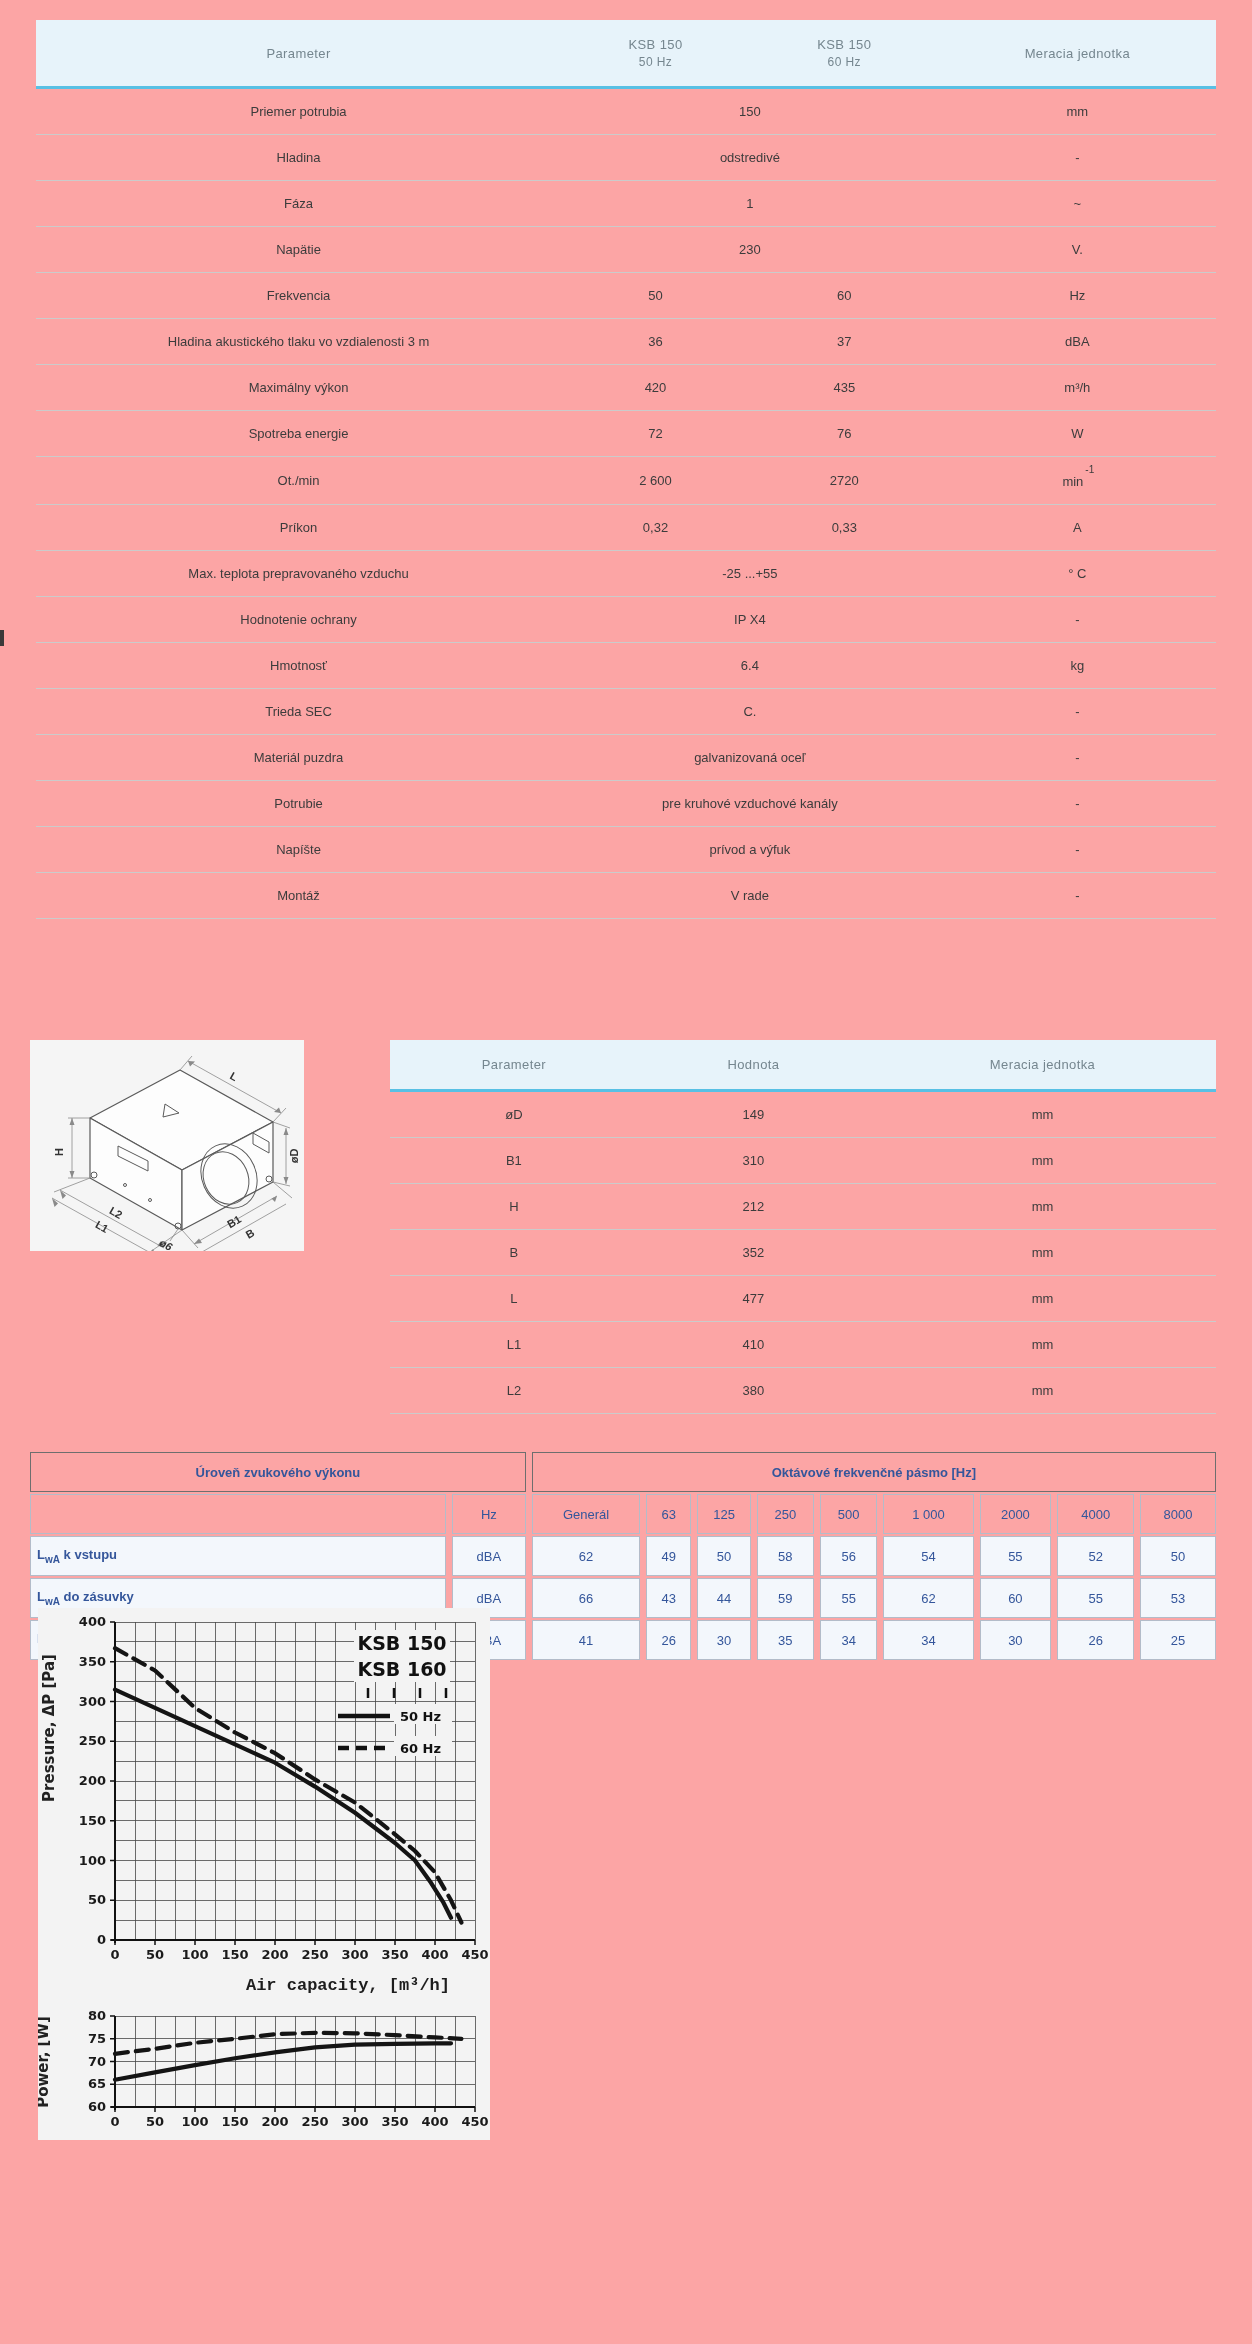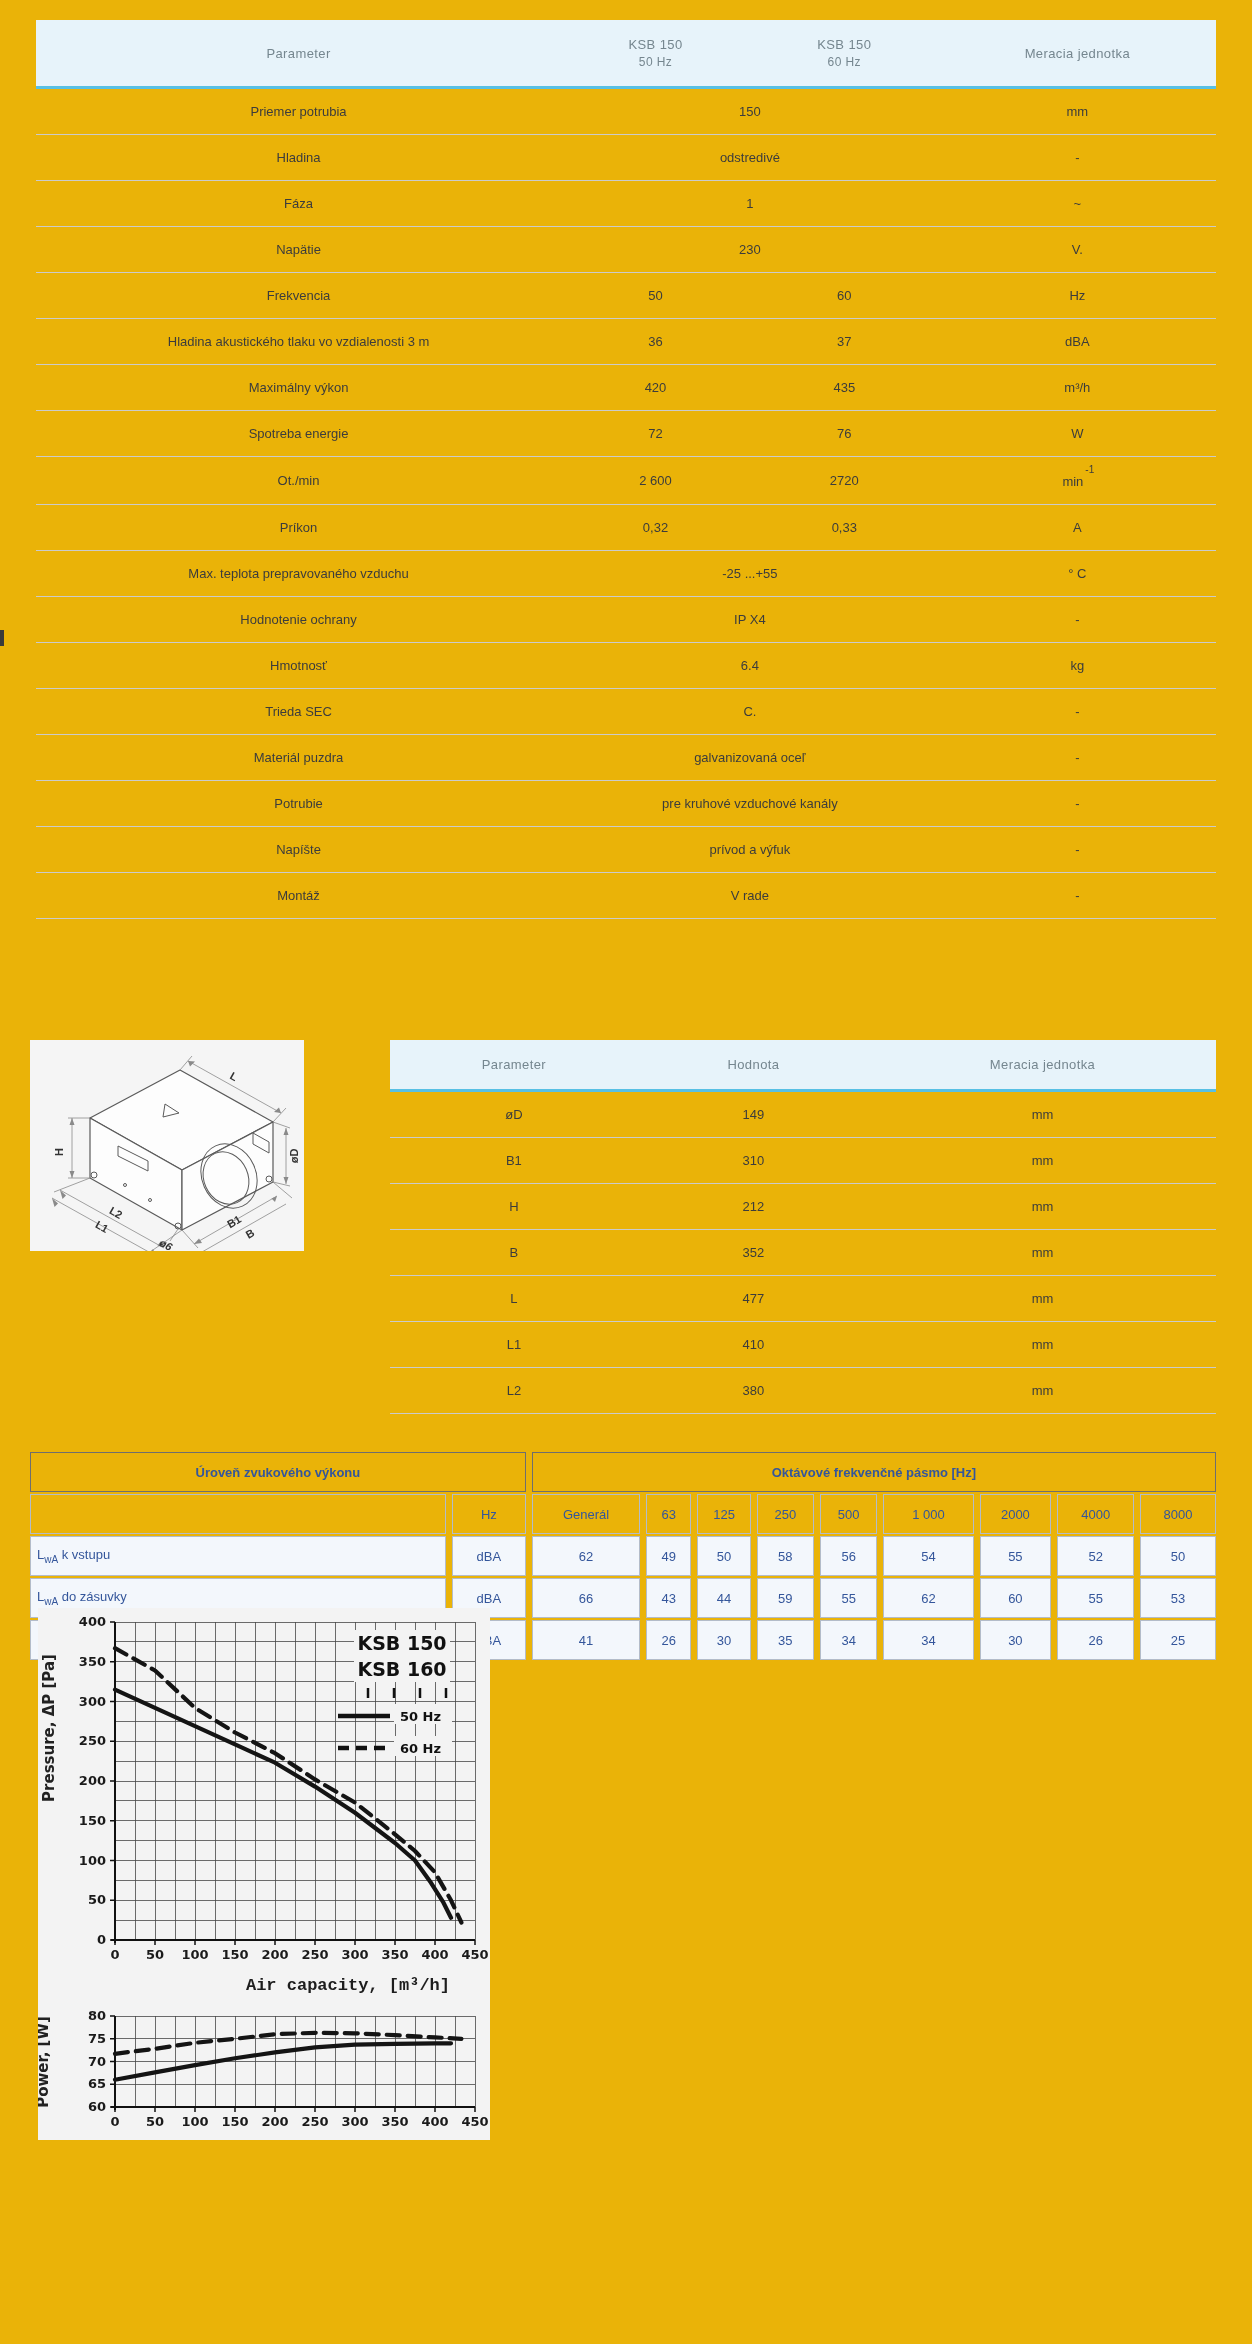--- a/index.html
+++ b/index.html
@@ -1,36 +1,36 @@
 <!DOCTYPE html>
 <html><head>
 <meta charset="utf-8">
 <style>
   html,body{margin:0;padding:0;background:#fff;}
-  .page{position:relative;width:1252px;height:2344px;background:#eab308;
+  .page{position:relative;width:1252px;height:2344px;background:#fca5a5;
         font-family:"Liberation Sans","DejaVu Sans",sans-serif;color:#3c3c3c;}
   
   table{border-collapse:collapse;}
   .spec-wrap{position:absolute;left:36px;top:20px;width:1180px;}
   .dims-wrap{position:absolute;left:390px;top:1040px;width:826px;}
   .blue-table{width:100%;table-layout:fixed;}
   .blue-table thead th{background:#e7f3fa;color:#75868f;font-size:13px;font-weight:400;
         letter-spacing:.4px;padding:17px 4px;border-bottom:3px solid #58c0e4;}
   .blue-table thead .h2{font-size:12px;margin-top:3px;}
   .blue-table td{font-size:13px;color:#3c3c3c;text-align:center;padding:15px 8px;
         border-bottom:1px solid #cbcbcb;word-wrap:break-word;}
   .blue-table td sup{font-size:10px;position:relative;top:-8px;left:2px;}
   
   .ac-wrap{position:absolute;left:24px;top:1450px;width:1198px;}
   .ac-table{width:100%;border-collapse:separate;border-spacing:6px 2px;table-layout:fixed;
         color:#34569b;font-size:13px;}
   .ac-table td,.ac-table th{border:1px solid #b3bcc9;text-align:center;padding:9px 2px;
         font-weight:400;height:20px;overflow:hidden;white-space:nowrap;margin-top:35px;}
   .ac-table .hd{border:1px solid #6e6e6e;font-weight:700;}
-  .ac-table .lab{text-align:left;padding-left:6px;}
+  .ac-table .lab{text-align:left;padding-left:6px;font-weight:bold;}
   .ac-table .datacell{background:#f3f7fc;}
   .ac-table sub{font-size:10px;}
   
   .draw-panel{position:absolute;left:30px;top:1040px;width:274px;height:211px;background:#f5f5f5;}
   
   .charts-panel{position:absolute;left:38px;top:1608px;width:452px;height:532px;background:#f3f3f3;}
   .chart1{position:absolute;left:0;top:0;}
   .chart2{position:absolute;left:0;top:400px;}
   .xlabel{position:absolute;left:0;top:368px;width:412px;text-align:right;
         font-size:17px;font-weight:600;color:#1d1d1d;font-family:Liberation Mono, monospace;}

